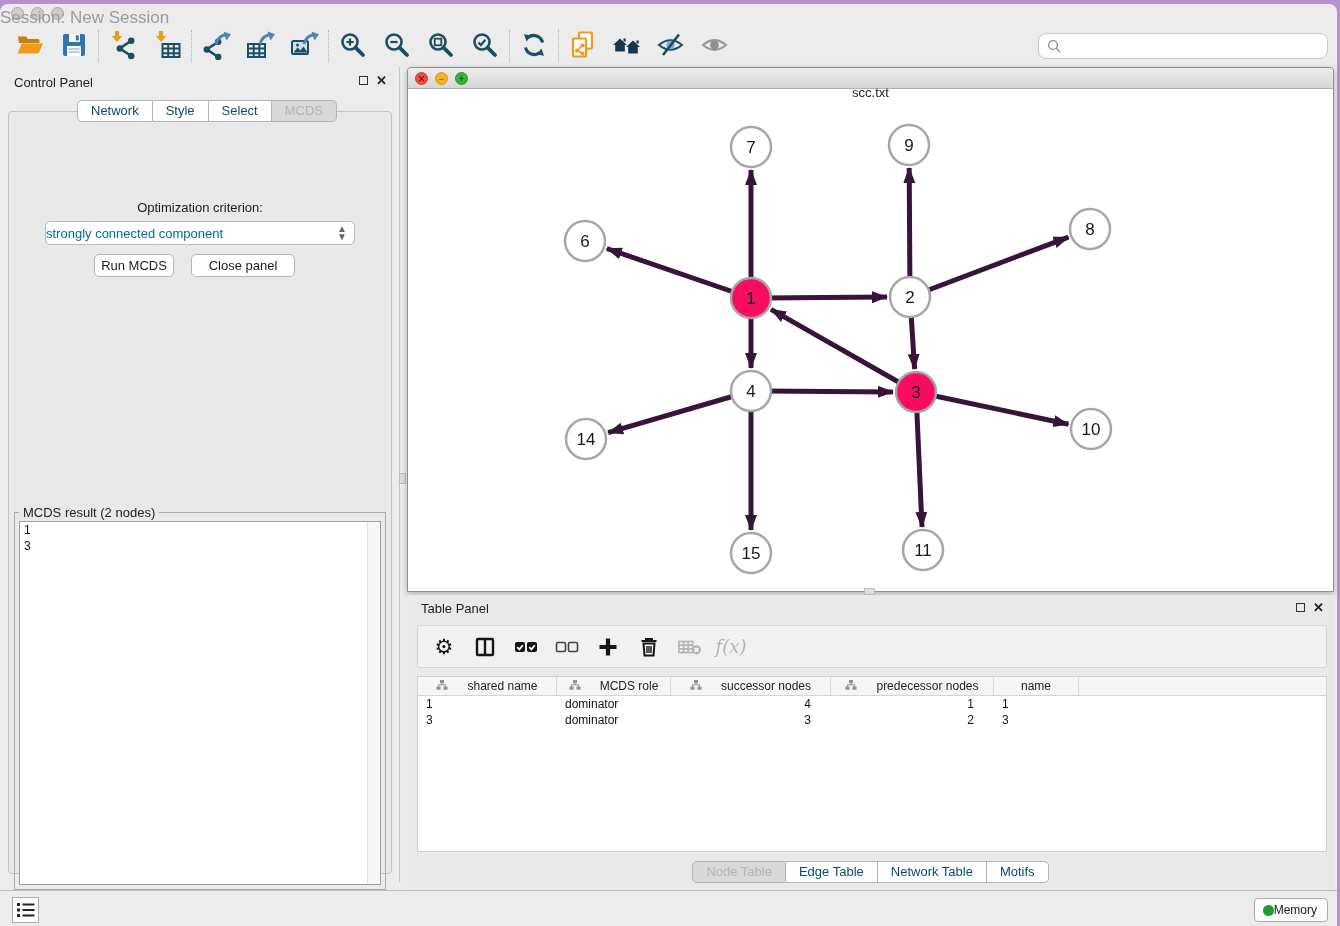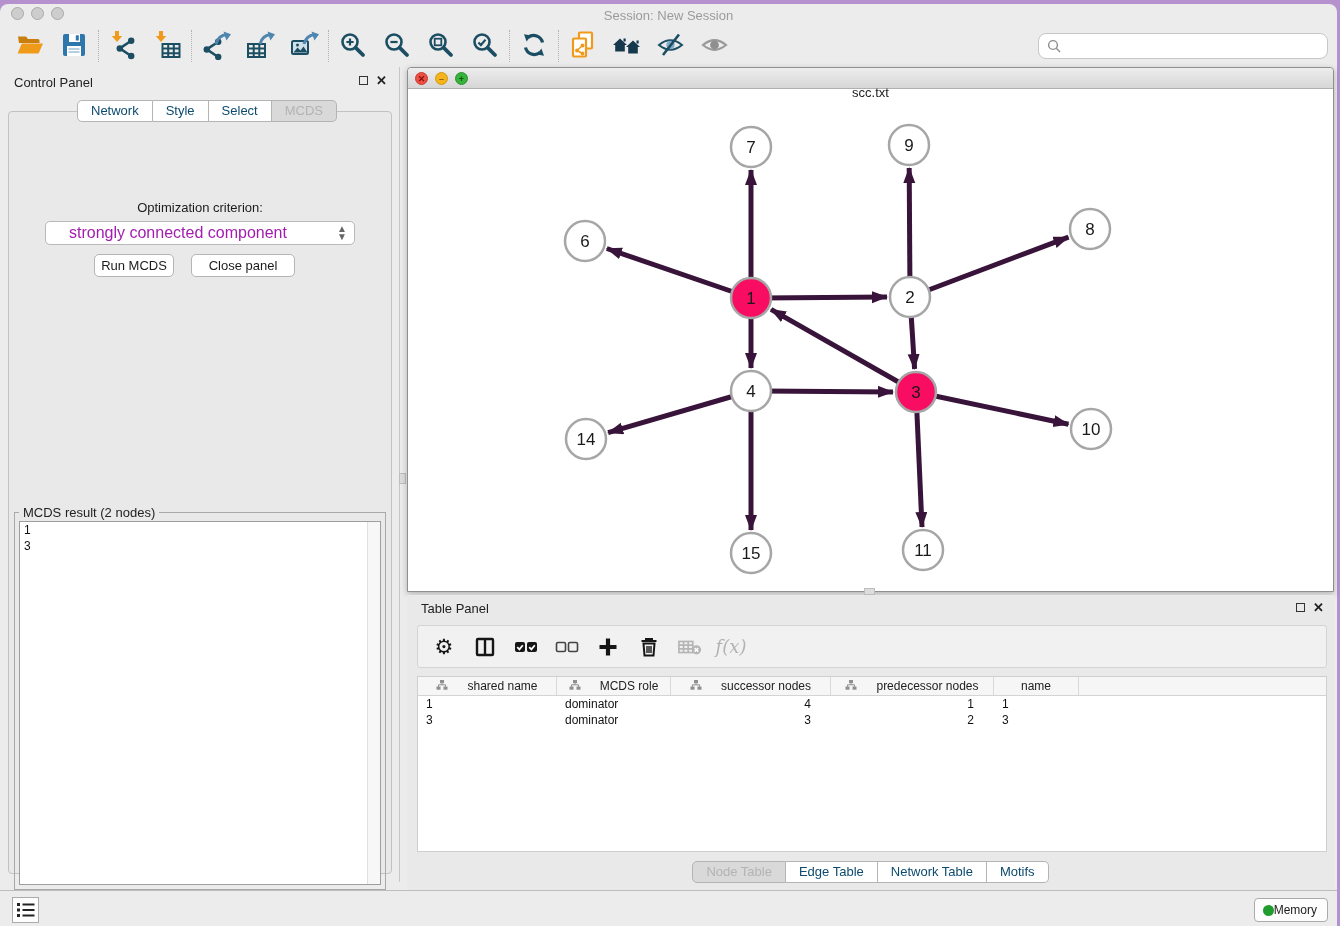--- a/index.html
+++ b/index.html
@@ -3,21 +3,21 @@
 <meta charset="utf-8">
 <style>
   * { margin:0; padding:0; box-sizing:border-box; }
   html,body { width:1340px; height:926px; overflow:hidden; }
   body { background:#b591ce; font-family:"Liberation Sans", sans-serif; font-size:13px; color:#1b1b1b; }
   .window { position:absolute; left:0; top:4px; width:1337px; height:922px; background:#ececec; border-radius:8px 8px 0 0; }
 
   
   .titlebar { position:absolute; left:0; top:0; width:100%; height:22px; }
   .tl-dot { position:absolute; top:3px; width:13px; height:13px; border-radius:50%; background:#cdcdcd; border:1px solid #a8a8a8; }
-  .app-title { position:absolute; left:0; right:0; top:4px; text-align:center; color:#9b9b9b; font-size:13px; }
+  .app-title { position:absolute; left:0; right:0; top:4px; text-align:left; color:#9b9b9b; font-size:17px; }
 
   
   .main-toolbar { position:absolute; left:0; top:22px; width:100%; height:40px; }
   .tb-row { position:absolute; left:8px; top:2px; height:36px; display:flex; align-items:center; }
   .tbtn { width:44px; height:34px; display:flex; align-items:center; justify-content:center; }
   .tb-sep { width:1px; height:32px; margin:0 2px; border-left:1px dotted #b3b3b3; }
   .search-wrap { position:absolute; right:9px; top:7px; width:290px; height:26px; background:#fff; border:1px solid #c7c7c7; border-radius:8px; display:flex; align-items:center; }
   .search-glyph { margin-left:8px; }
   .search-input { border:none; outline:none; background:transparent; flex:1; height:22px; font-size:13px; padding:0 8px 0 5px; }
 
@@ -31,21 +31,21 @@
 
   
   .segbar { display:flex; position:absolute; height:22px; }
   .seg { height:22px; padding:0 13px; background:#fff; border:1px solid #b4b4b4; border-left:none; font-size:13px; line-height:20px; color:#0c4a6e; white-space:nowrap; }
   .seg:first-child { border-left:1px solid #b4b4b4; border-radius:5px 0 0 5px; }
   .seg:last-child { border-radius:0 5px 5px 0; }
   .seg.selected { background:#d9d9d9; color:#b3b3b3; }
 
   .opt-label { position:absolute; left:0; width:400px; top:133px; text-align:center; font-size:13px; }
   .dropdown { position:absolute; left:45px; top:154px; width:310px; height:24px; background:#fff; border:1px solid #b9b9b9; border-radius:5px; display:flex; align-items:center; }
-  .dropdown .dd-text { flex:1; padding-left:23px; font-size:16px; color:#a21caf; }
+  .dropdown .dd-text { flex:1; padding-left:0; font-size:13px; color:#0369a1; }
   .dd-stepper { width:18px; font-size:10px; color:#666; line-height:8px; text-align:center; padding-right:6px; }
   .btn { position:absolute; height:23px; background:#fff; border:1px solid #b5b5b5; border-radius:5px; font-size:13px; text-align:center; line-height:21px; }
 
   .result-fieldset { position:absolute; left:14px; top:445px; width:372px; height:378px; border:1px solid #a9a9a9; }
   .result-legend { position:absolute; left:4px; top:-8px; background:#e9e9e9; padding:0 4px; font-size:13px; color:#222; }
   .result-list { position:absolute; left:4px; top:8px; right:4px; bottom:4px; background:#fff; border:1px solid #9e9e9e; overflow:hidden; }
   .result-scroll { position:absolute; right:0; top:0; bottom:0; width:13px; background:#f7f7f7; border-left:1px solid #e0e0e0; }
   .result-item { font-size:12px; line-height:16px; padding-left:4px; color:#111; }
 
   

